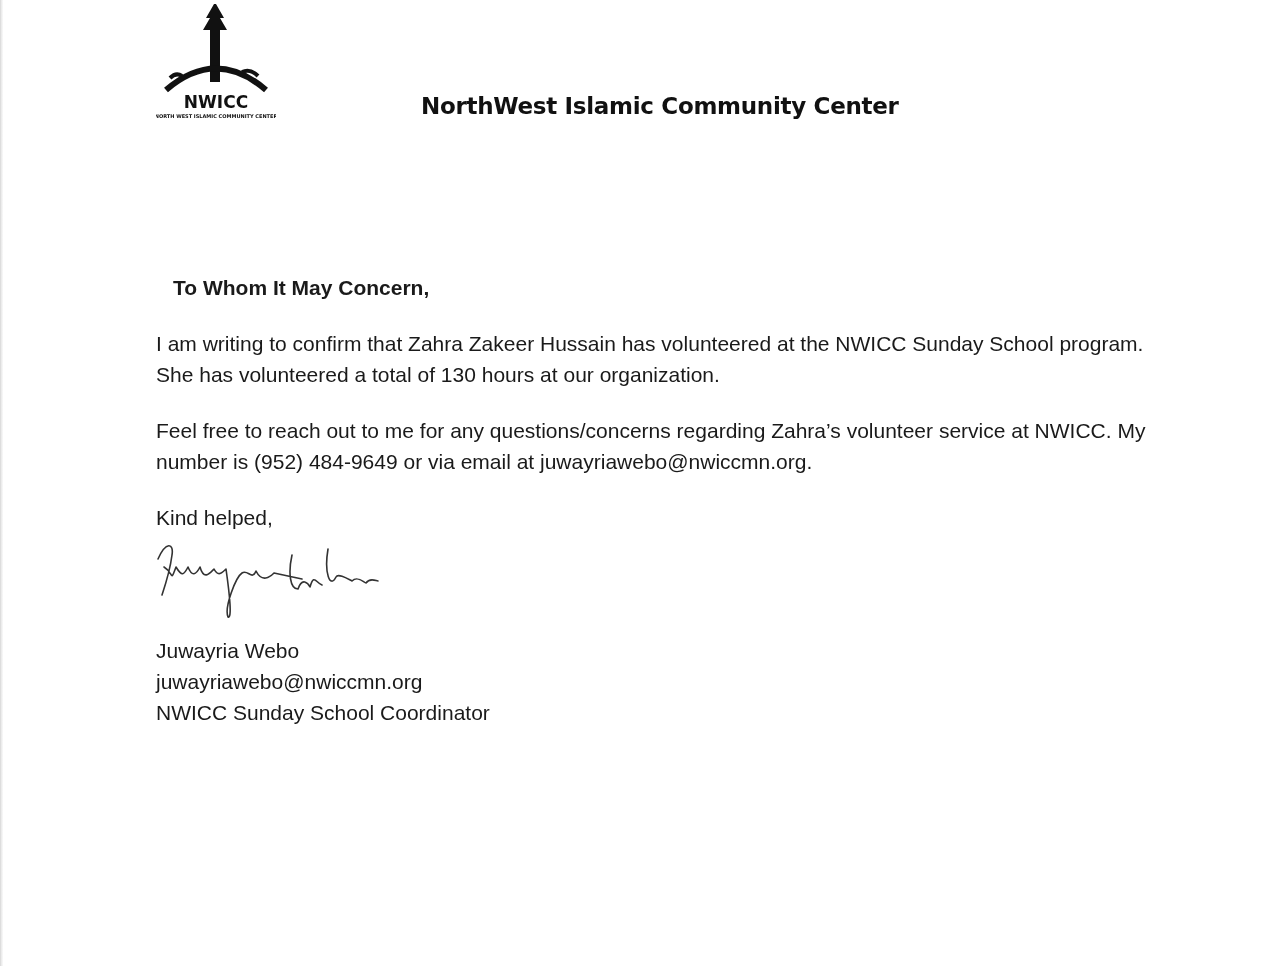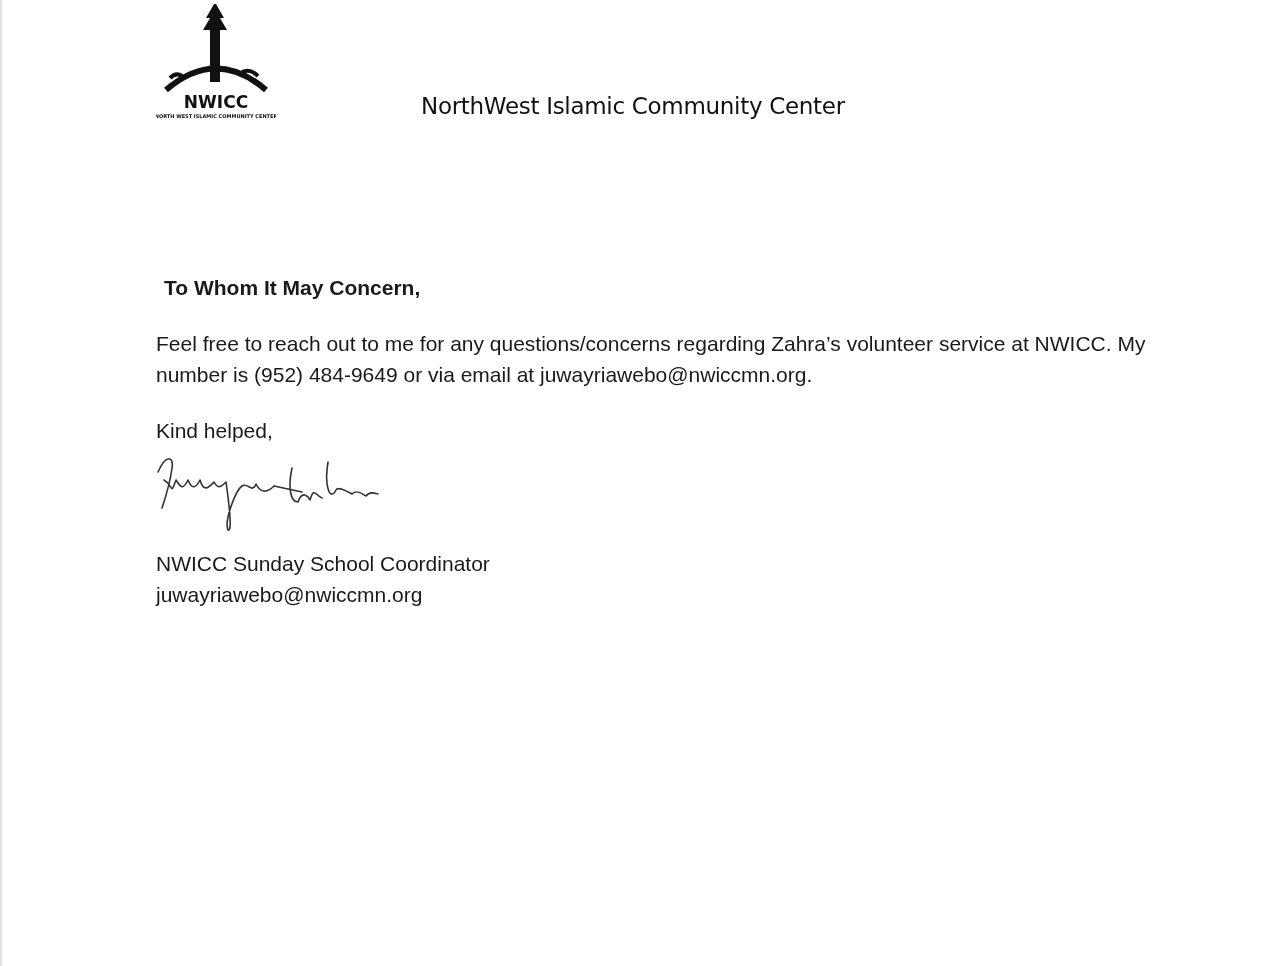--- a/index.html
+++ b/index.html
@@ -9,25 +9,25 @@
     font-family:"Liberation Sans", sans-serif;
     color:#1a1a1a;
   }
   .edge {
     position:absolute; left:0; top:0; width:3px; height:966px;
     background:linear-gradient(to right,#d6d6d6,#ececec,#fafafa);
   }
   .logo { position:absolute; left:156px; top:2px; width:120px; height:120px; }
   .org-title {
     position:absolute; left:421px; top:93px;
-    font-family:"DejaVu Sans", sans-serif; font-weight:normal;
+    font-family:"DejaVu Sans", sans-serif; font-weight:bold;
     font-size:23px; letter-spacing:-0.3px; color:#111;
   }
   .letter { position:absolute; left:156px; top:272px; width:1000px; font-size:21px; line-height:31px; }
-  .salutation { font-weight:bold; margin:0 0 25px 8px; }
+  .salutation { font-weight:bold; margin:0 0 25px 17px; }
   .para { margin:0 0 25px 0; }
   .sig { display:block; margin:4px 0 8px -4px; }
   .signer div { line-height:31px; }
 </style>
 </head>
 <body>
 
 <div class="edge"></div>
 
 <div class="logo">
@@ -37,22 +37,24 @@
     <path d="M14,76 q6,-6 12,-2 M86,70 q8,-4 16,4" stroke="#111" stroke-width="4" fill="none"></path>
     <text x="60" y="106" text-anchor="middle" font-family="DejaVu Sans, sans-serif" font-weight="bold" font-size="17" fill="#111">NWICC</text>
     <text x="60" y="116" text-anchor="middle" font-family="DejaVu Sans, sans-serif" font-weight="bold" font-size="5" fill="#111">NORTH WEST ISLAMIC COMMUNITY CENTER</text>
   </svg>
 </div>
 
 <div class="org-title">NorthWest Islamic Community Center</div>
 
 <div class="letter">
   <p class="salutation">To Whom It May Concern,</p>
+  <p class="para">I am writing to confirm that Zahra Zakeer Hussain has volunteered at the NWICC Sunday School program. She has volunteered a total of 130 hours at our organization.</p>
   <p class="para">Feel free to reach out to me for any questions/concerns regarding Zahra’s volunteer service at NWICC. My number is (952) 484-9649 or via email at juwayriawebo@nwiccmn.org.</p>
   <div>Kind helped,</div>
   <svg class="sig" width="270" height="90" viewBox="0 0 270 90">
     <path d="M6,22 C14,4 22,6 20,18 C18,34 12,52 10,58 M12,30 C22,36 18,46 24,30 C30,40 32,38 36,30 C40,40 44,38 48,30 C52,44 58,36 62,32 C66,40 70,36 74,32 C78,60 80,82 76,80 C72,70 84,40 90,36 C96,32 100,44 104,34 C110,46 118,40 122,36 L150,42 M140,18 C136,36 138,52 146,52 C150,40 156,46 158,50 C162,36 164,46 170,48 M176,12 C172,36 178,52 184,40 C186,36 196,42 200,44 C206,38 212,46 214,46 C218,40 224,44 226,44" stroke="#333" stroke-width="1.6" fill="none" stroke-linecap="round" stroke-linejoin="round"></path>
   </svg>
   <div class="signer">
+    <div>Juwayria Webo</div>
+    <div>juwayriawebo@nwiccmn.org</div>
     <div>NWICC Sunday School Coordinator</div>
-    <div>juwayriawebo@nwiccmn.org</div>
   </div>
 </div>
 
 </body></html>

